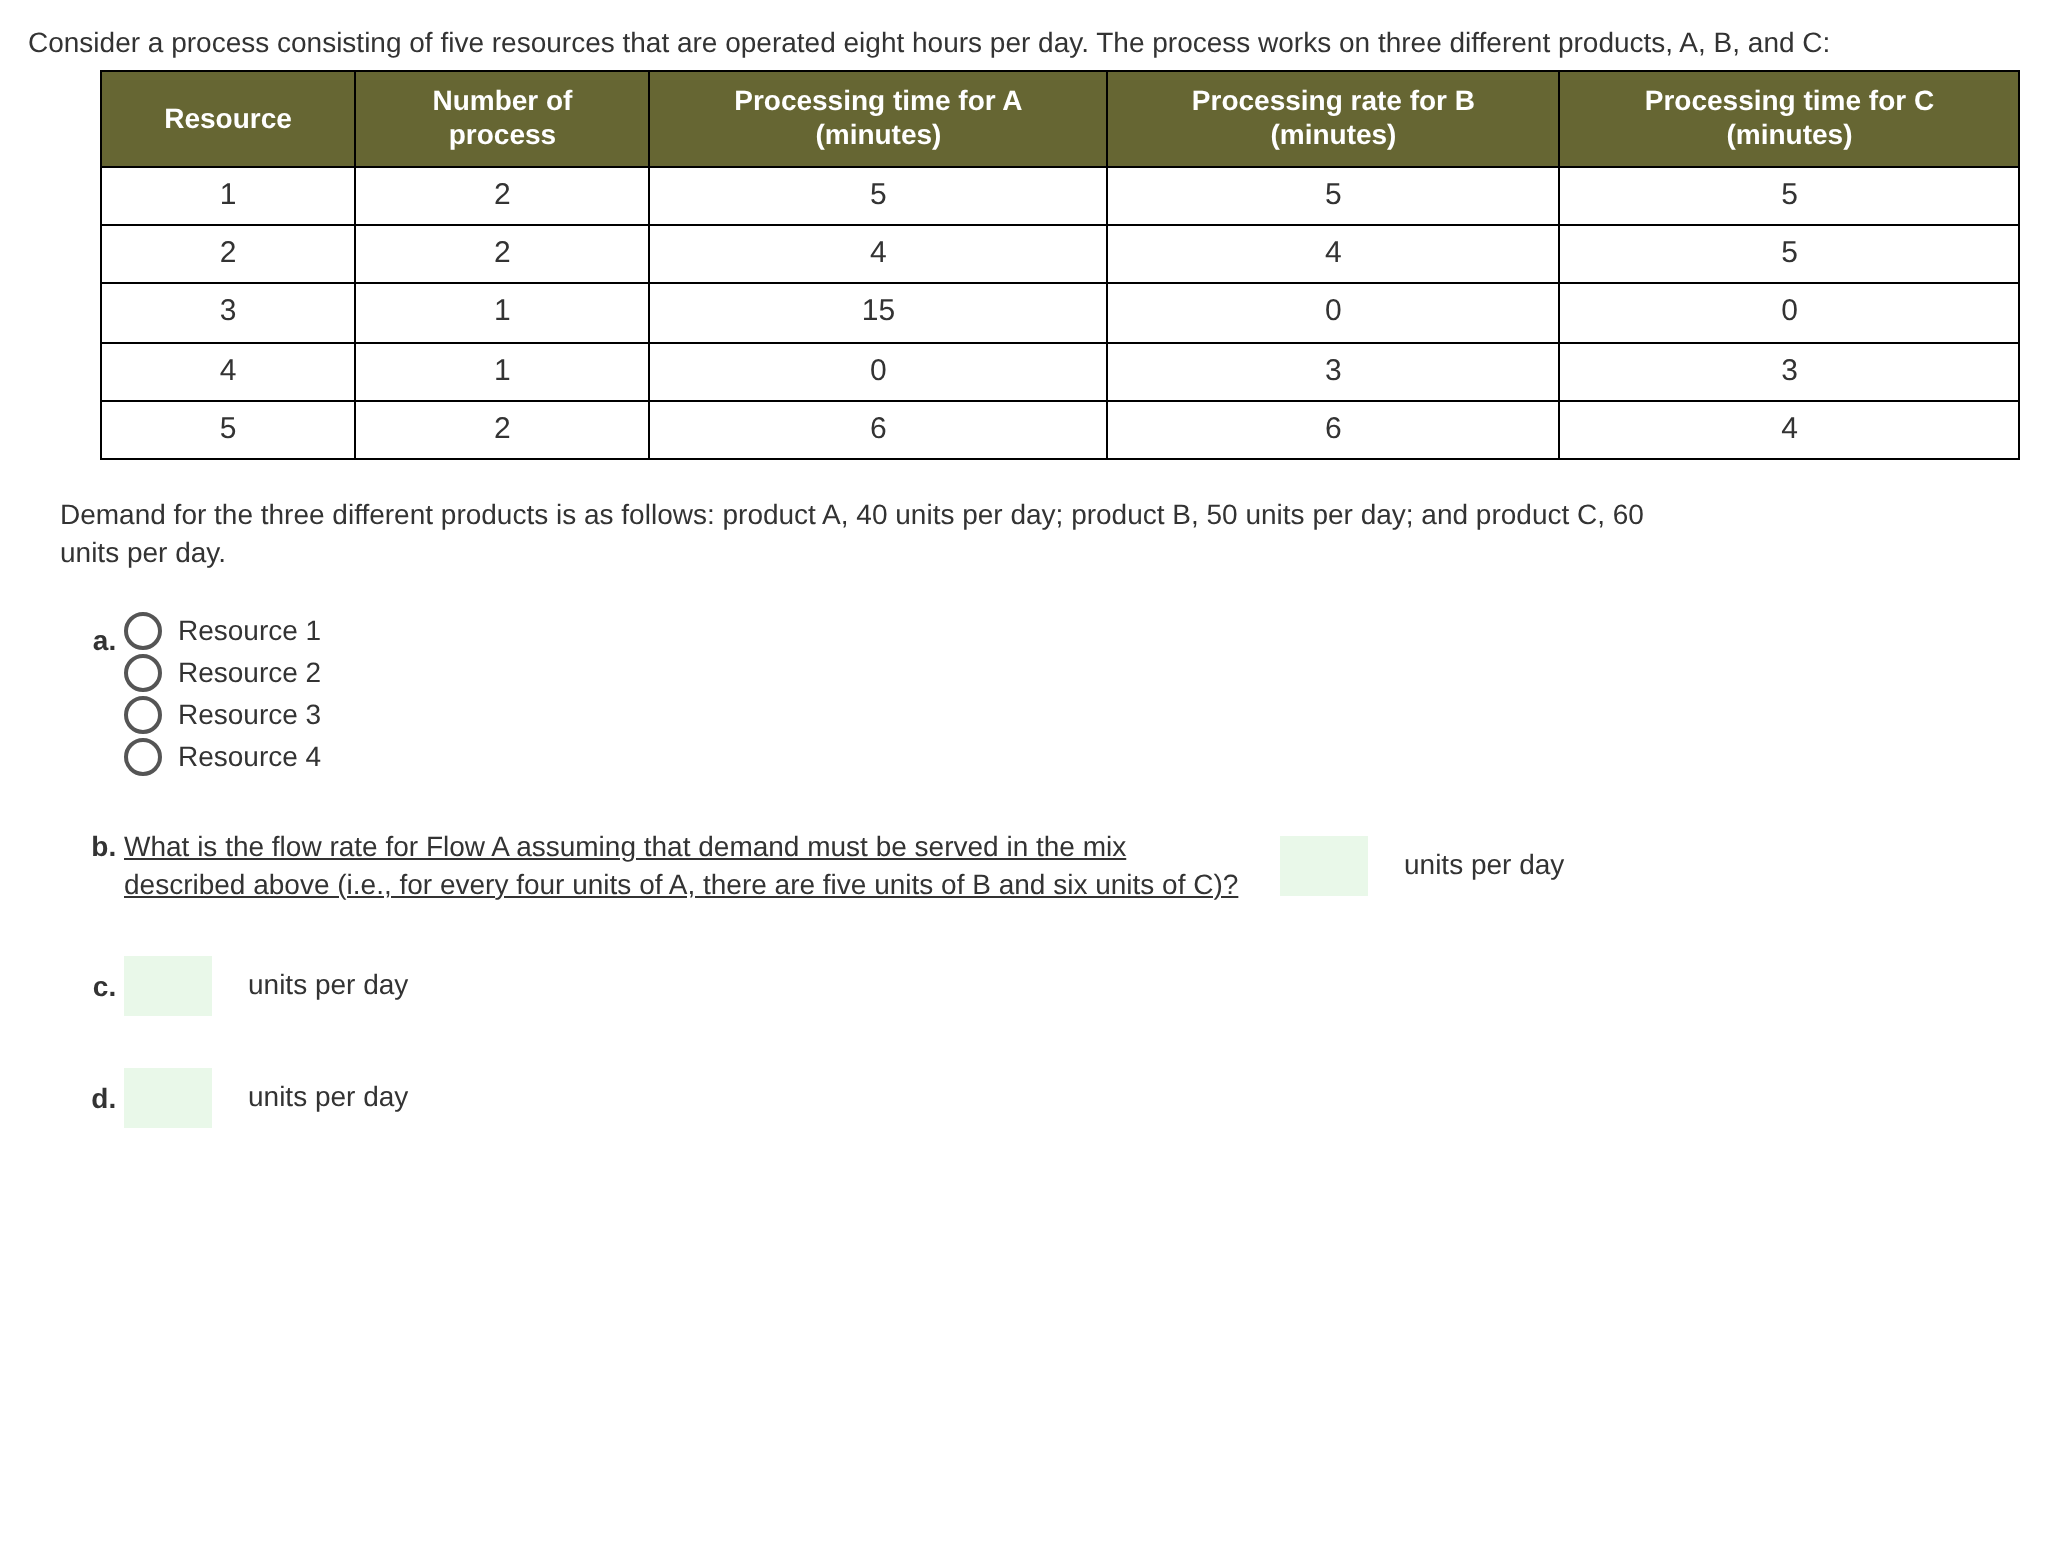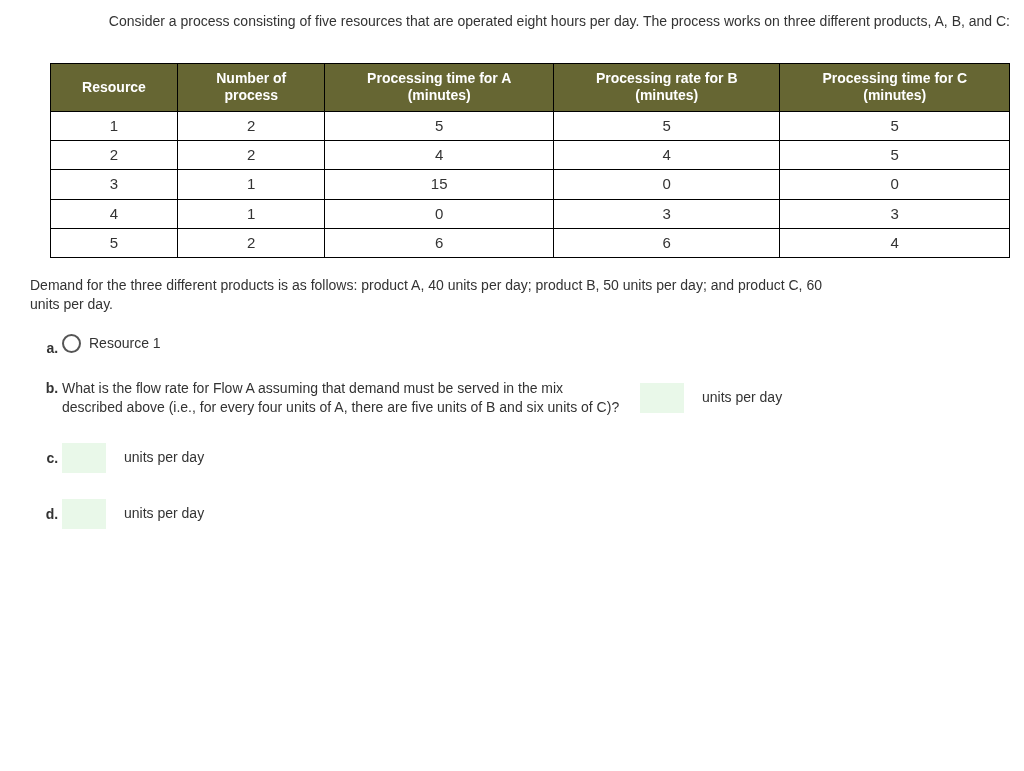--- a/index.html
+++ b/index.html
@@ -4,21 +4,21 @@
 <style>
   body {
     font-family: Arial, Helvetica, sans-serif;
     font-size: 14px;
     color: #333;
     margin: 0;
     padding: 12px 14px;
     background: #fff;
     line-height: 1.35;
   }
-  .intro { margin-bottom: 32px; text-align: right; }
+  .intro { margin-bottom: 4px; }
   table.data {
     border-collapse: collapse;
     margin: 0 0 18px 36px;
   }
   table.data th {
     background: #666633;
     color: #fff;
     font-weight: bold;
     font-size: 14px;
     border: 1px solid #000;
@@ -47,21 +47,21 @@
   .opt { display: flex; align-items: flex-start; gap: 8px; margin: 2px 0; }
   .radio {
     width: 15px; height: 15px;
     border: 2px solid #555;
     border-radius: 50%;
     display: inline-block;
     flex-shrink: 0;
     background: #fff;
   }
   .qrow { display: flex; align-items: center; gap: 18px; }
-  .qtext { max-width: 560px; }
+  .qtext { max-width: 560px; text-decoration: underline; }
   .ansbox {
     width: 40px; height: 28px;
     background: #e9f8e9;
     border: none;
     font-size: 14px;
     text-align: center;
   }
   .unit { white-space: nowrap; text-align: right; }
 </style>
 </head>
@@ -120,20 +120,32 @@
 
 <div class="demand">Demand for the three different products is as follows: product A, 40 units per day; product B, 50 units per day; and product C, 60 units per day.</div>
 
 <ol class="qs">
   <li>
     <div class="opts">
       <div class="opt">
         <span class="radio"></span>
         <span>Resource 1</span>
       </div>
+      <div class="opt">
+        <span class="radio"></span>
+        <span>Resource 2</span>
+      </div>
+      <div class="opt">
+        <span class="radio"></span>
+        <span>Resource 3</span>
+      </div>
+      <div class="opt">
+        <span class="radio"></span>
+        <span>Resource 4</span>
+      </div>
     </div>
   </li>
 
   <li>
     <div class="qrow">
       <div class="qtext">What is the flow rate for Flow A assuming that demand must be served in the mix described above (i.e., for every four units of A, there are five units of B and six units of C)?</div>
       <input class="ansbox" style="">
       <span class="unit">units per day</span>
     </div>
   </li>

